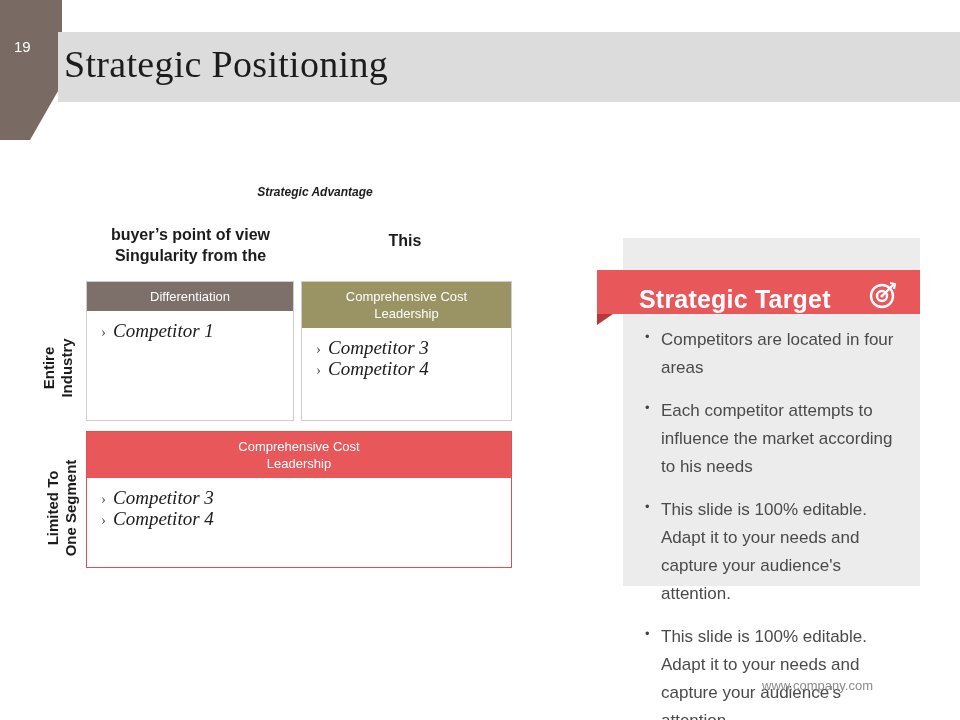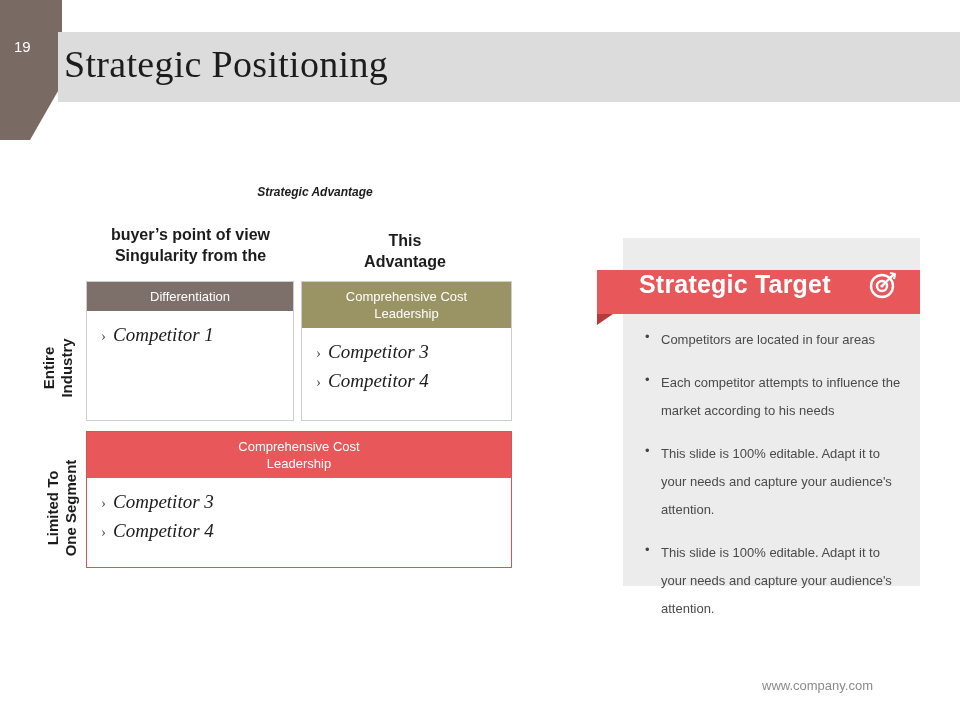--- a/index.html
+++ b/index.html
@@ -101,21 +101,21 @@
     padding: 6px 4px;
   }
   .quad-body {
     padding: 10px 14px 6px 14px;
   }
   .quad-item {
     font-family: "Liberation Serif", serif;
     font-style: italic;
     font-size: 19px;
     color: #1c1c1c;
-    line-height: 28px;
+    line-height: 20px;
     white-space: nowrap;
   }
   .quad-item .chev {
     color: #555;
     font-size: 15px;
     font-style: normal;
     margin-right: 7px;
   }
 
   #quad-diff { top: 281px; left: 86px; width: 208px; height: 140px; }
@@ -131,21 +131,21 @@
     top: 238px; left: 623px;
     width: 297px; height: 348px;
     background: #ececec;
   }
   .target-banner {
     position: absolute;
     top: 270px; left: 597px;
     width: 323px; height: 44px;
     background: #e8575a;
     display: flex;
-    align-items: flex-start;
+    align-items: flex-end;
     justify-content: space-between;
     padding: 0 22px 0 42px;
   }
   .target-banner-tail {
     position: absolute;
     top: 314px; left: 597px;
     width: 0; height: 0;
     border-left: 16px solid #b8393c;
     border-bottom: 11px solid transparent;
   }
@@ -167,21 +167,21 @@
     align-items: flex-start;
     margin-bottom: 15px;
   }
   .bullet .dot {
     flex: 0 0 16px;
     font-size: 13px;
     color: #444;
     line-height: 21px;
   }
   .bullet .txt {
-    font-size: 13px;
+    font-size: 17px;
     color: #4a4a4a;
     line-height: 28px;
   }
 
   .footer-url {
     position: absolute;
     top: 678px; left: 762px;
     font-size: 13px;
     color: #8a8a8a;
   }
@@ -198,21 +198,20 @@
   <div class="header-title">Strategic Positioning</div>
 
   <div class="matrix-title">Strategic Advantage</div>
 
   <div class="col-head col-head-1">
     <div>buyer’s point of view</div>
     <div>Singularity from the</div>
   </div>
   <div class="col-head col-head-2">
     <div>This</div>
-    <div>Advantage</div>
   </div>
 
   <div class="row-label row-label-1">
     <div>Entire</div>
     <div>Industry</div>
   </div>
   <div class="row-label row-label-2">
     <div>Limited To</div>
     <div>One Segment</div>
   </div>

